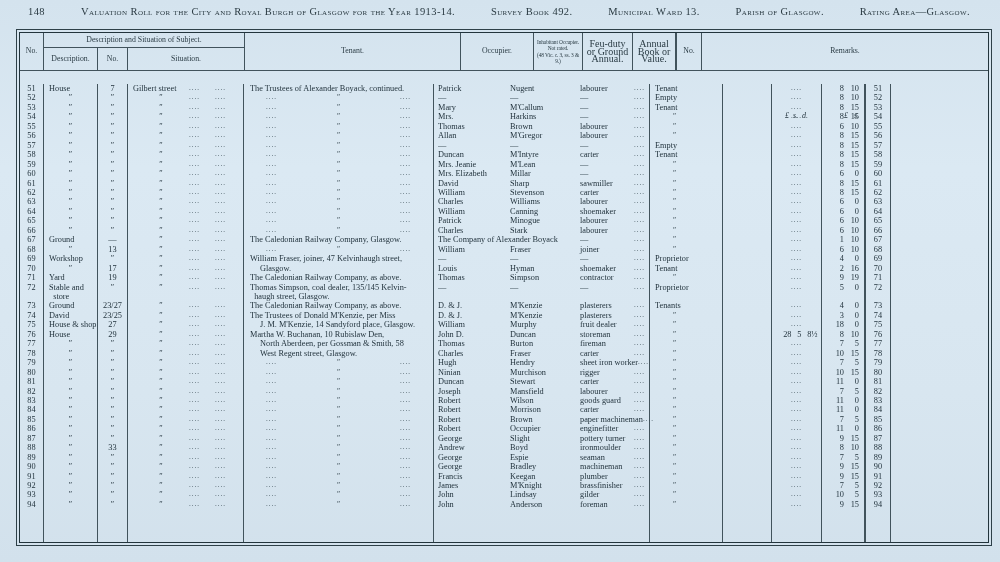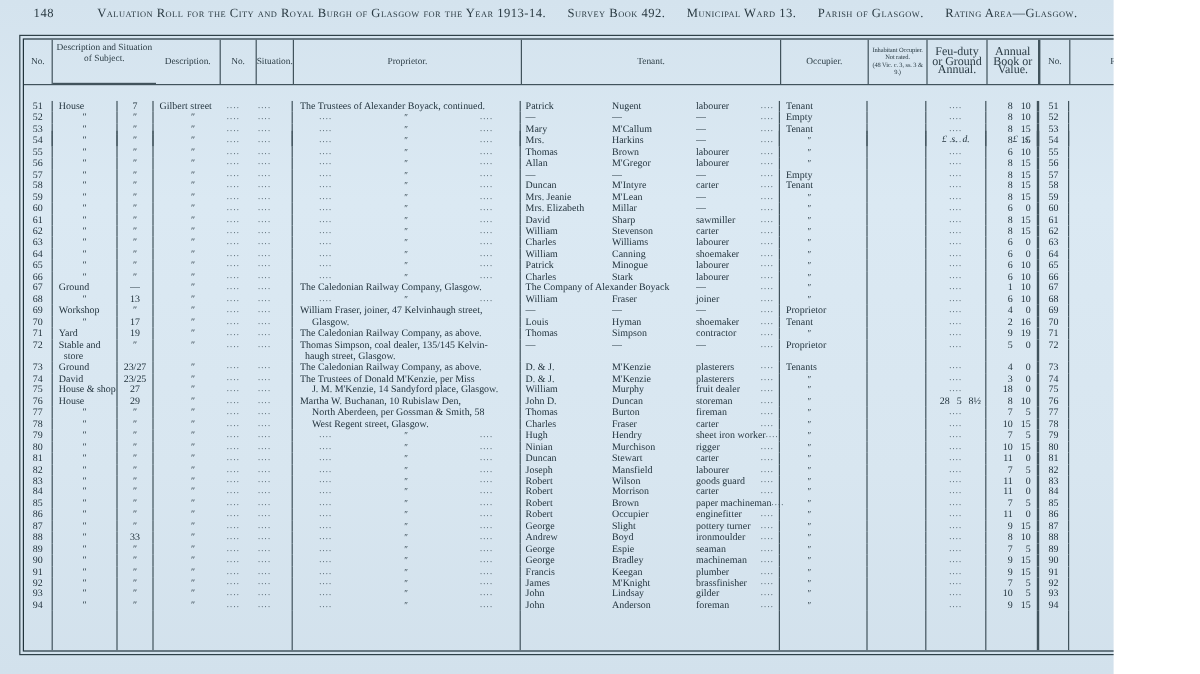--- a/index.html
+++ b/index.html
@@ -1,16 +1,16 @@
 <!DOCTYPE html>
 <html><head>
 <meta charset="utf-8">
 <style>
   html,body{margin:0;padding:0;}
-  .page{position:relative;width:928px;height:562px;background:#d8e6f0;
+  .page{position:relative;width:1000px;height:562px;background:#d8e6f0;
         background:linear-gradient(180deg,#d4e3ee 0%,#dbe9f3 30%,#d8e6f0 70%,#d2e1ec 100%);
         font-family:"Liberation Serif","DejaVu Serif",serif;color:#23343e;overflow:hidden;}
   
   .titlebar{position:absolute;top:6px;left:28px;right:30px;display:flex;align-items:baseline;
             font-variant:small-caps;font-size:10.5px;letter-spacing:.4px;white-space:nowrap;color:#2a3a42;}
   .t-num{margin-right:36px;font-size:10.5px;}
   .t-parts{flex:1;display:flex;justify-content:space-between;}
   
   .table-wrap{position:absolute;left:16px;top:29px;width:976px;height:517px;
               border:1px solid #2e4048;padding:2px;box-sizing:border-box;}
@@ -28,21 +28,21 @@
   .occ{width:73px;padding-left:5px;}
   .inhab{width:49px;}
   .feu{width:50px;display:flex;justify-content:center;}
   .rent{width:44px;display:flex;justify-content:flex-end;padding-right:5px;border-right-width:2px;}
   .no3{width:25px;text-align:center;}
   .remarks{flex:1;border-right:none;}
   
   .thead{display:flex;height:37px;border-bottom:1px solid var(--line);flex:0 0 auto;
          font-size:7.8px;line-height:8.6px;text-align:center;color:#2a3b44;}
   .th{display:flex;align-items:center;justify-content:center;}
-  .th-group{width:200px;display:flex;flex-direction:row;border-right:1px solid var(--line);}
+  .th-group{width:200px;display:flex;flex-direction:column;border-right:1px solid var(--line);}
   .th-group-title{border-bottom:1px solid var(--line);padding:3px 0 2px;}
   .th-group-sub{flex:1;display:flex;}
   .th-group-sub .th{border-right:1px solid var(--line);}
   .th-group-sub .th:last-child{border-right:none;}
   .th.g-desc{width:54px;text-align:center;}.th.g-dn{width:30px;}.th.g-sit{flex:1;}
   .th.h-no1{width:24px;}.th.h-prop{width:190px;}.th.h-tenant{width:216px;}.th.h-occ{width:73px;}
   .th.h-inhab{width:49px;flex-direction:column;font-size:5.4px;line-height:6.2px;letter-spacing:-.1px;overflow:hidden;}
   .th.h-feu,.th.h-rent{flex-direction:column;font-size:10px;line-height:7.8px;}
   .th.h-feu{width:50px;}.th.h-rent{width:44px;border-right-width:2px;}
   .th.h-no3{width:25px;}.th.h-remarks{flex:1;border-right:none;}
@@ -92,21 +92,20 @@
       <div class="thead">
         <div class="th h-no1">No.</div>
         <div class="th-group">
           <div class="th-group-title">Description and Situation of Subject.</div>
           <div class="th-group-sub">
             <div class="th g-desc">Description.</div>
             <div class="th g-dn">No.</div>
             <div class="th g-sit">Situation.</div>
           </div>
         </div>
-        <div class="th h-prop">Proprietor.</div>
         <div class="th h-tenant">Tenant.</div>
         <div class="th h-occ">Occupier.</div>
         <div class="th h-inhab">
           <span>Inhabitant Occupier.</span>
           <span>Not rated.</span>
           <span>(48 Vic. c. 3, ss. 3 &amp; 9.)</span>
         </div>
         <div class="th h-feu">
           <span>Feu-duty</span>
           <span>or Ground</span>

